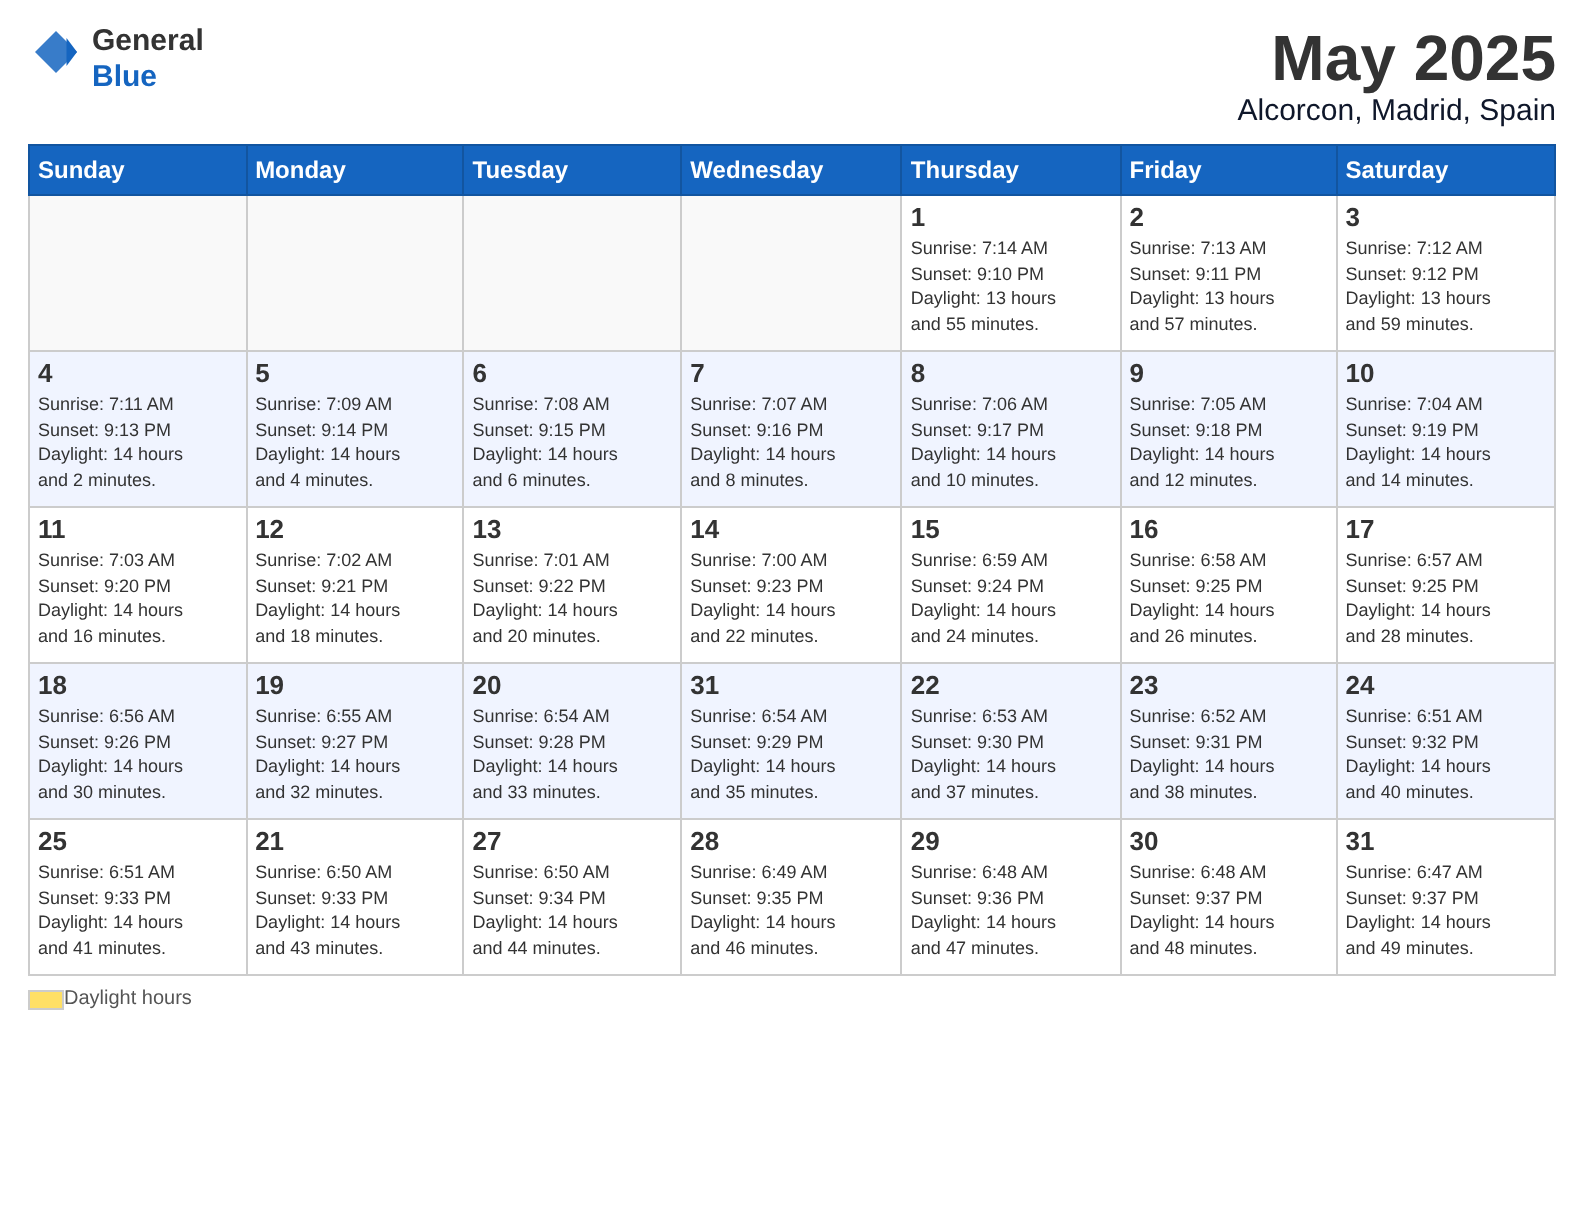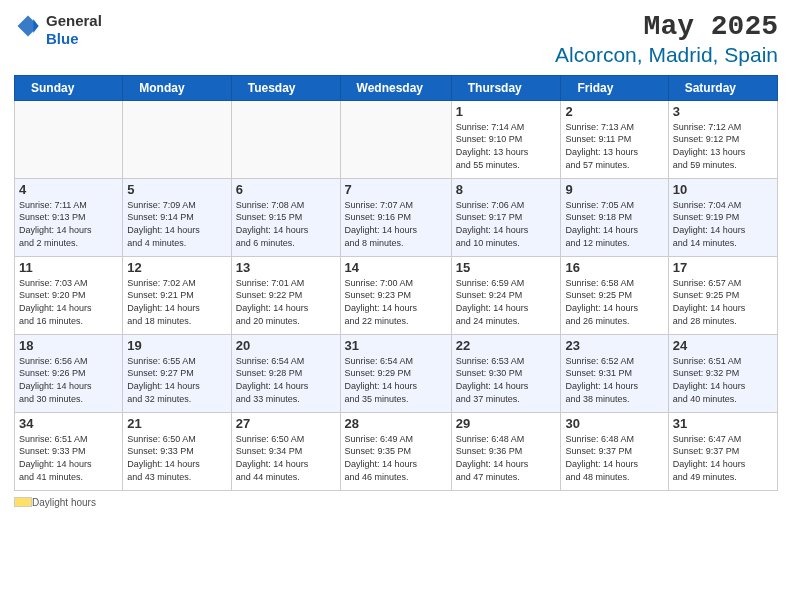--- a/index.html
+++ b/index.html
@@ -35,41 +35,40 @@
     .logo-text .general { color: #333; }
     .logo-text .blue { color: #1565c0; }
     .logo-icon {
       width: 28px;
       height: 28px;
     }
     .title-block {
       text-align: right;
     }
     .month-title {
-      font-size: 28px;
+      font-size: 32px;
       font-weight: bold;
       color: #333;
       line-height: 1.1;
-      font-family: Liberation Mono, monospace;
     }
     .location {
-      font-size: 21px;
-      color: #0369a1;
+      font-size: 15px;
+      color: #0f172a;
     }
     .calendar {
       width: 100%;
       border-collapse: collapse;
       border: 1px solid #ccc;
     }
     .calendar th {
       background-color: #1565c0;
       color: #fff;
       font-size: 12px;
       font-weight: bold;
-      padding: 5px 16px;
+      padding: 5px 4px;
       text-align: left;
       border: 1px solid #1255a0;
     }
     .calendar td {
       vertical-align: top;
       width: 113px;
       min-height: 78px;
       height: 78px;
       padding: 3px 4px;
       border: 1px solid #ccc;
@@ -320,21 +319,21 @@
           <td class="alt-row">
             <span class="day-number">24</span>
             <div class="day-info" style="white-space: pre-line;">Sunrise: 6:51 AM
 Sunset: 9:32 PM
 Daylight: 14 hours
 and 40 minutes.</div>
           </td>
         </tr>
         <tr>
           <td>
-            <span class="day-number">34</span>
+            <span class="day-number">25</span>
             <div class="day-info" style="white-space: pre-line;">Sunrise: 6:51 AM
 Sunset: 9:33 PM
 Daylight: 14 hours
 and 41 minutes.</div>
           </td>
           <td>
             <span class="day-number">21</span>
             <div class="day-info" style="white-space: pre-line;">Sunrise: 6:50 AM
 Sunset: 9:33 PM
 Daylight: 14 hours

